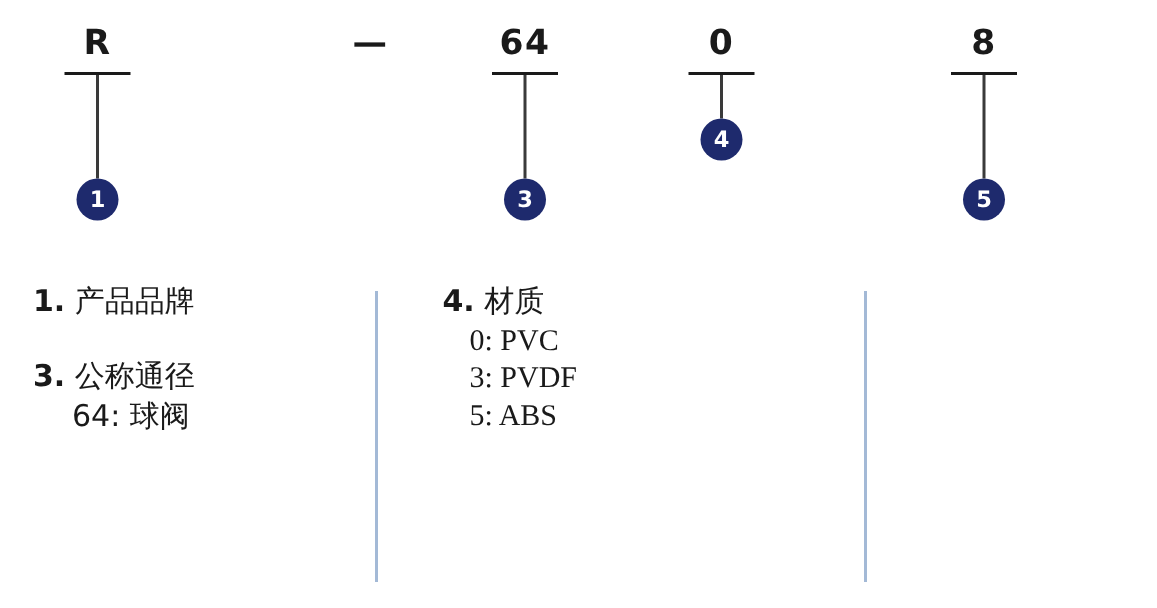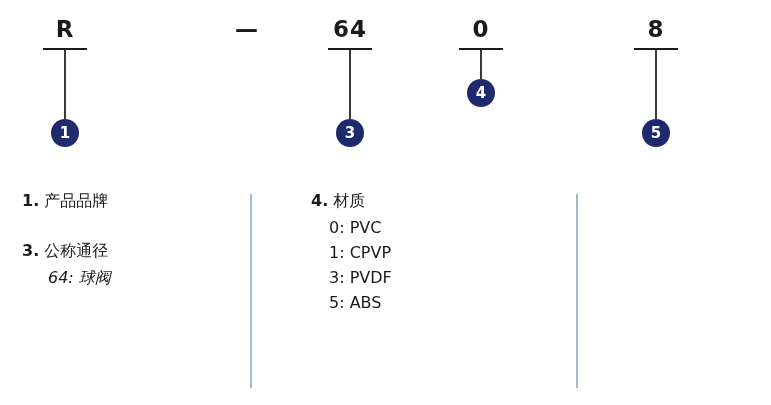--- a/index.html
+++ b/index.html
@@ -40,30 +40,30 @@
     font-size:23px; font-weight:bold; line-height:34px;
     color:var(--ink,#1a1a1a);
   }
 
   
   .divider {
     position:absolute; top:194px; height:194px; width:2px;
     background:var(--divider,#a3b9d6);
   }
   .legend-col {
-    position:absolute; top:192px; font-size:16px;
+    position:absolute; top:192px; font-size:20px;
     color:var(--ink,#1a1a1a);
   }
   .legend-item { line-height:17px; margin-bottom:33px; white-space:nowrap; }
   .legend-item:last-child { margin-bottom:0; }
   .legend-num { font-weight:bold; }
   .legend-subs { margin-top:6px; }
   .legend-sub { line-height:25px; white-space:nowrap; }
-  .indent-26 { padding-left:26px;font-style:italic; }
-  .indent-18 { padding-left:18px; }
+  .indent-26 { padding-left:26px; }
+  .indent-18 { padding-left:18px;font-family:Liberation Serif, serif; }
 </style>
 </head>
 <body>
 
 <div class="canvas">
 
   <div class="code-part" style="left:37px">
     <div class="code-label">R</div>
     <div class="underline"></div>
     <div class="connector tall"></div>
@@ -104,27 +104,26 @@
     </div>
     <div class="legend-item">
       <span class="legend-num">3.</span>
       <span class="legend-title">公称通径</span>
       <div class="legend-subs indent-26">
         <div class="legend-sub">64: 球阀</div>
       </div>
     </div>
   </div>
 
-  <div class="legend-col" style="left:311px">
+  <div class="legend-col" style="left:295px">
     <div class="legend-item">
       <span class="legend-num">4.</span>
       <span class="legend-title">材质</span>
       <div class="legend-subs indent-18">
         <div class="legend-sub">0: PVC</div>
-        <div class="legend-sub">1: CPVP</div>
         <div class="legend-sub">3: PVDF</div>
         <div class="legend-sub">5: ABS</div>
       </div>
     </div>
   </div>
 
 
 </div>
 
 </body></html>

